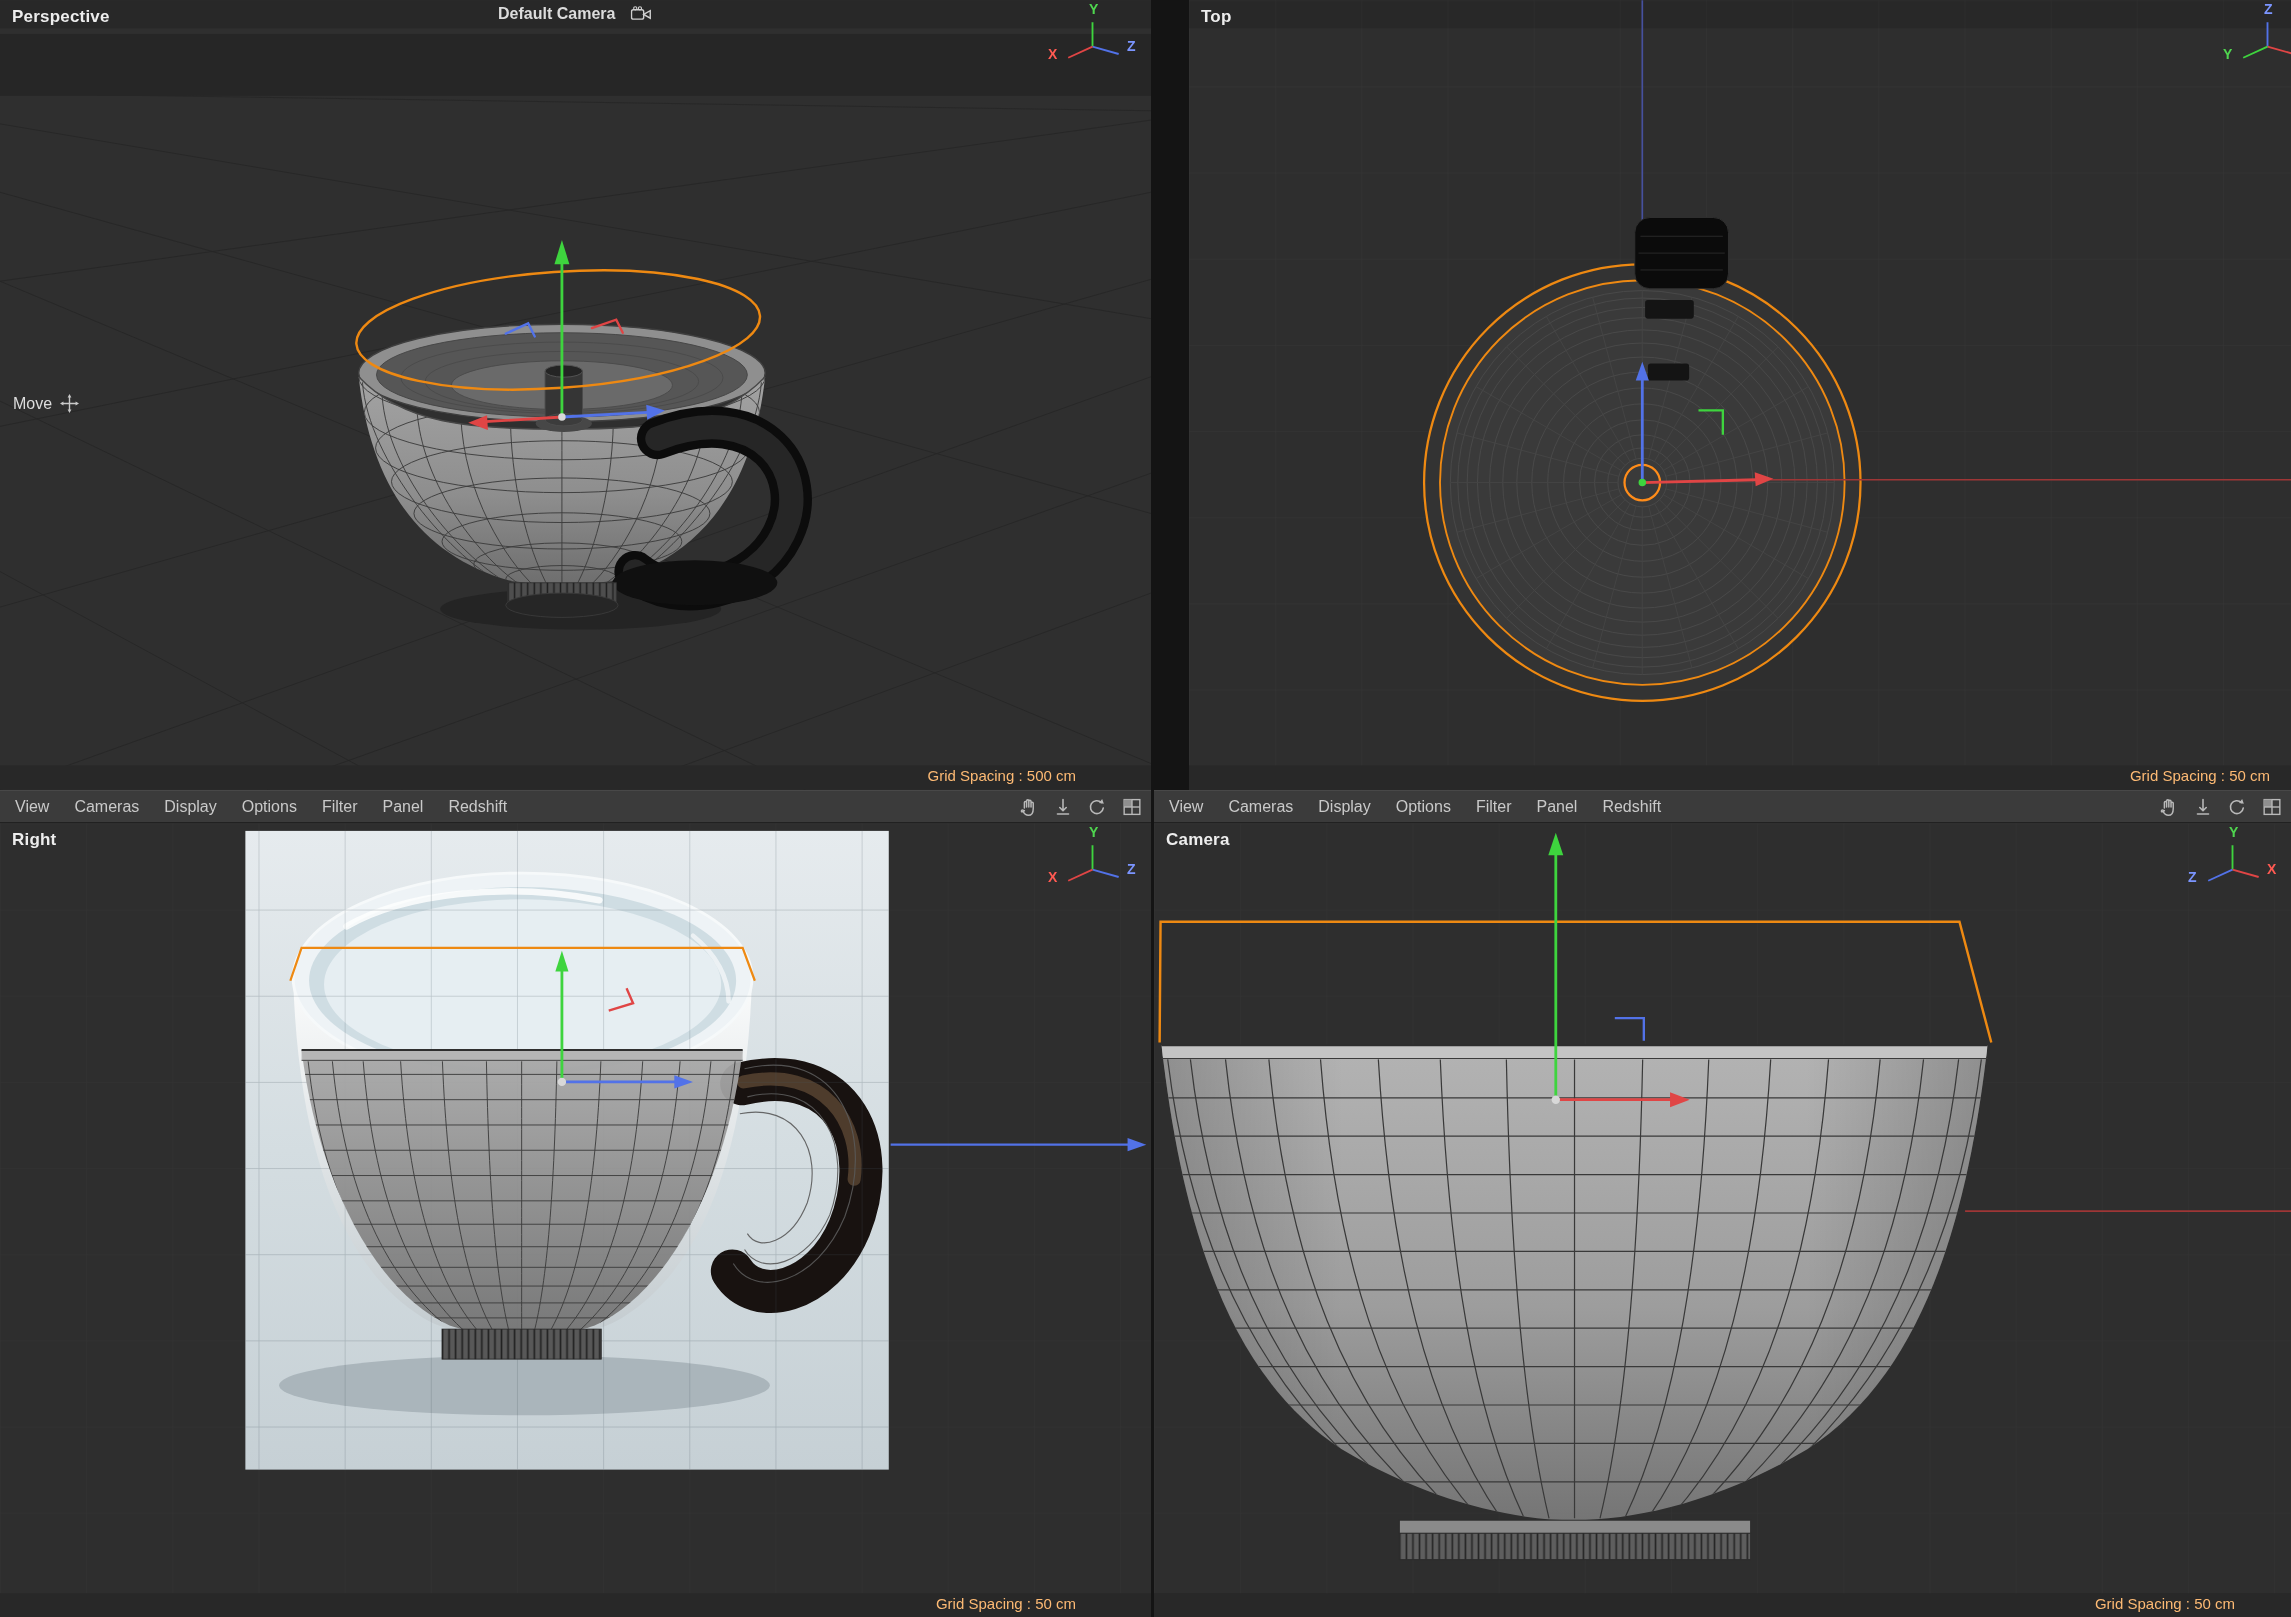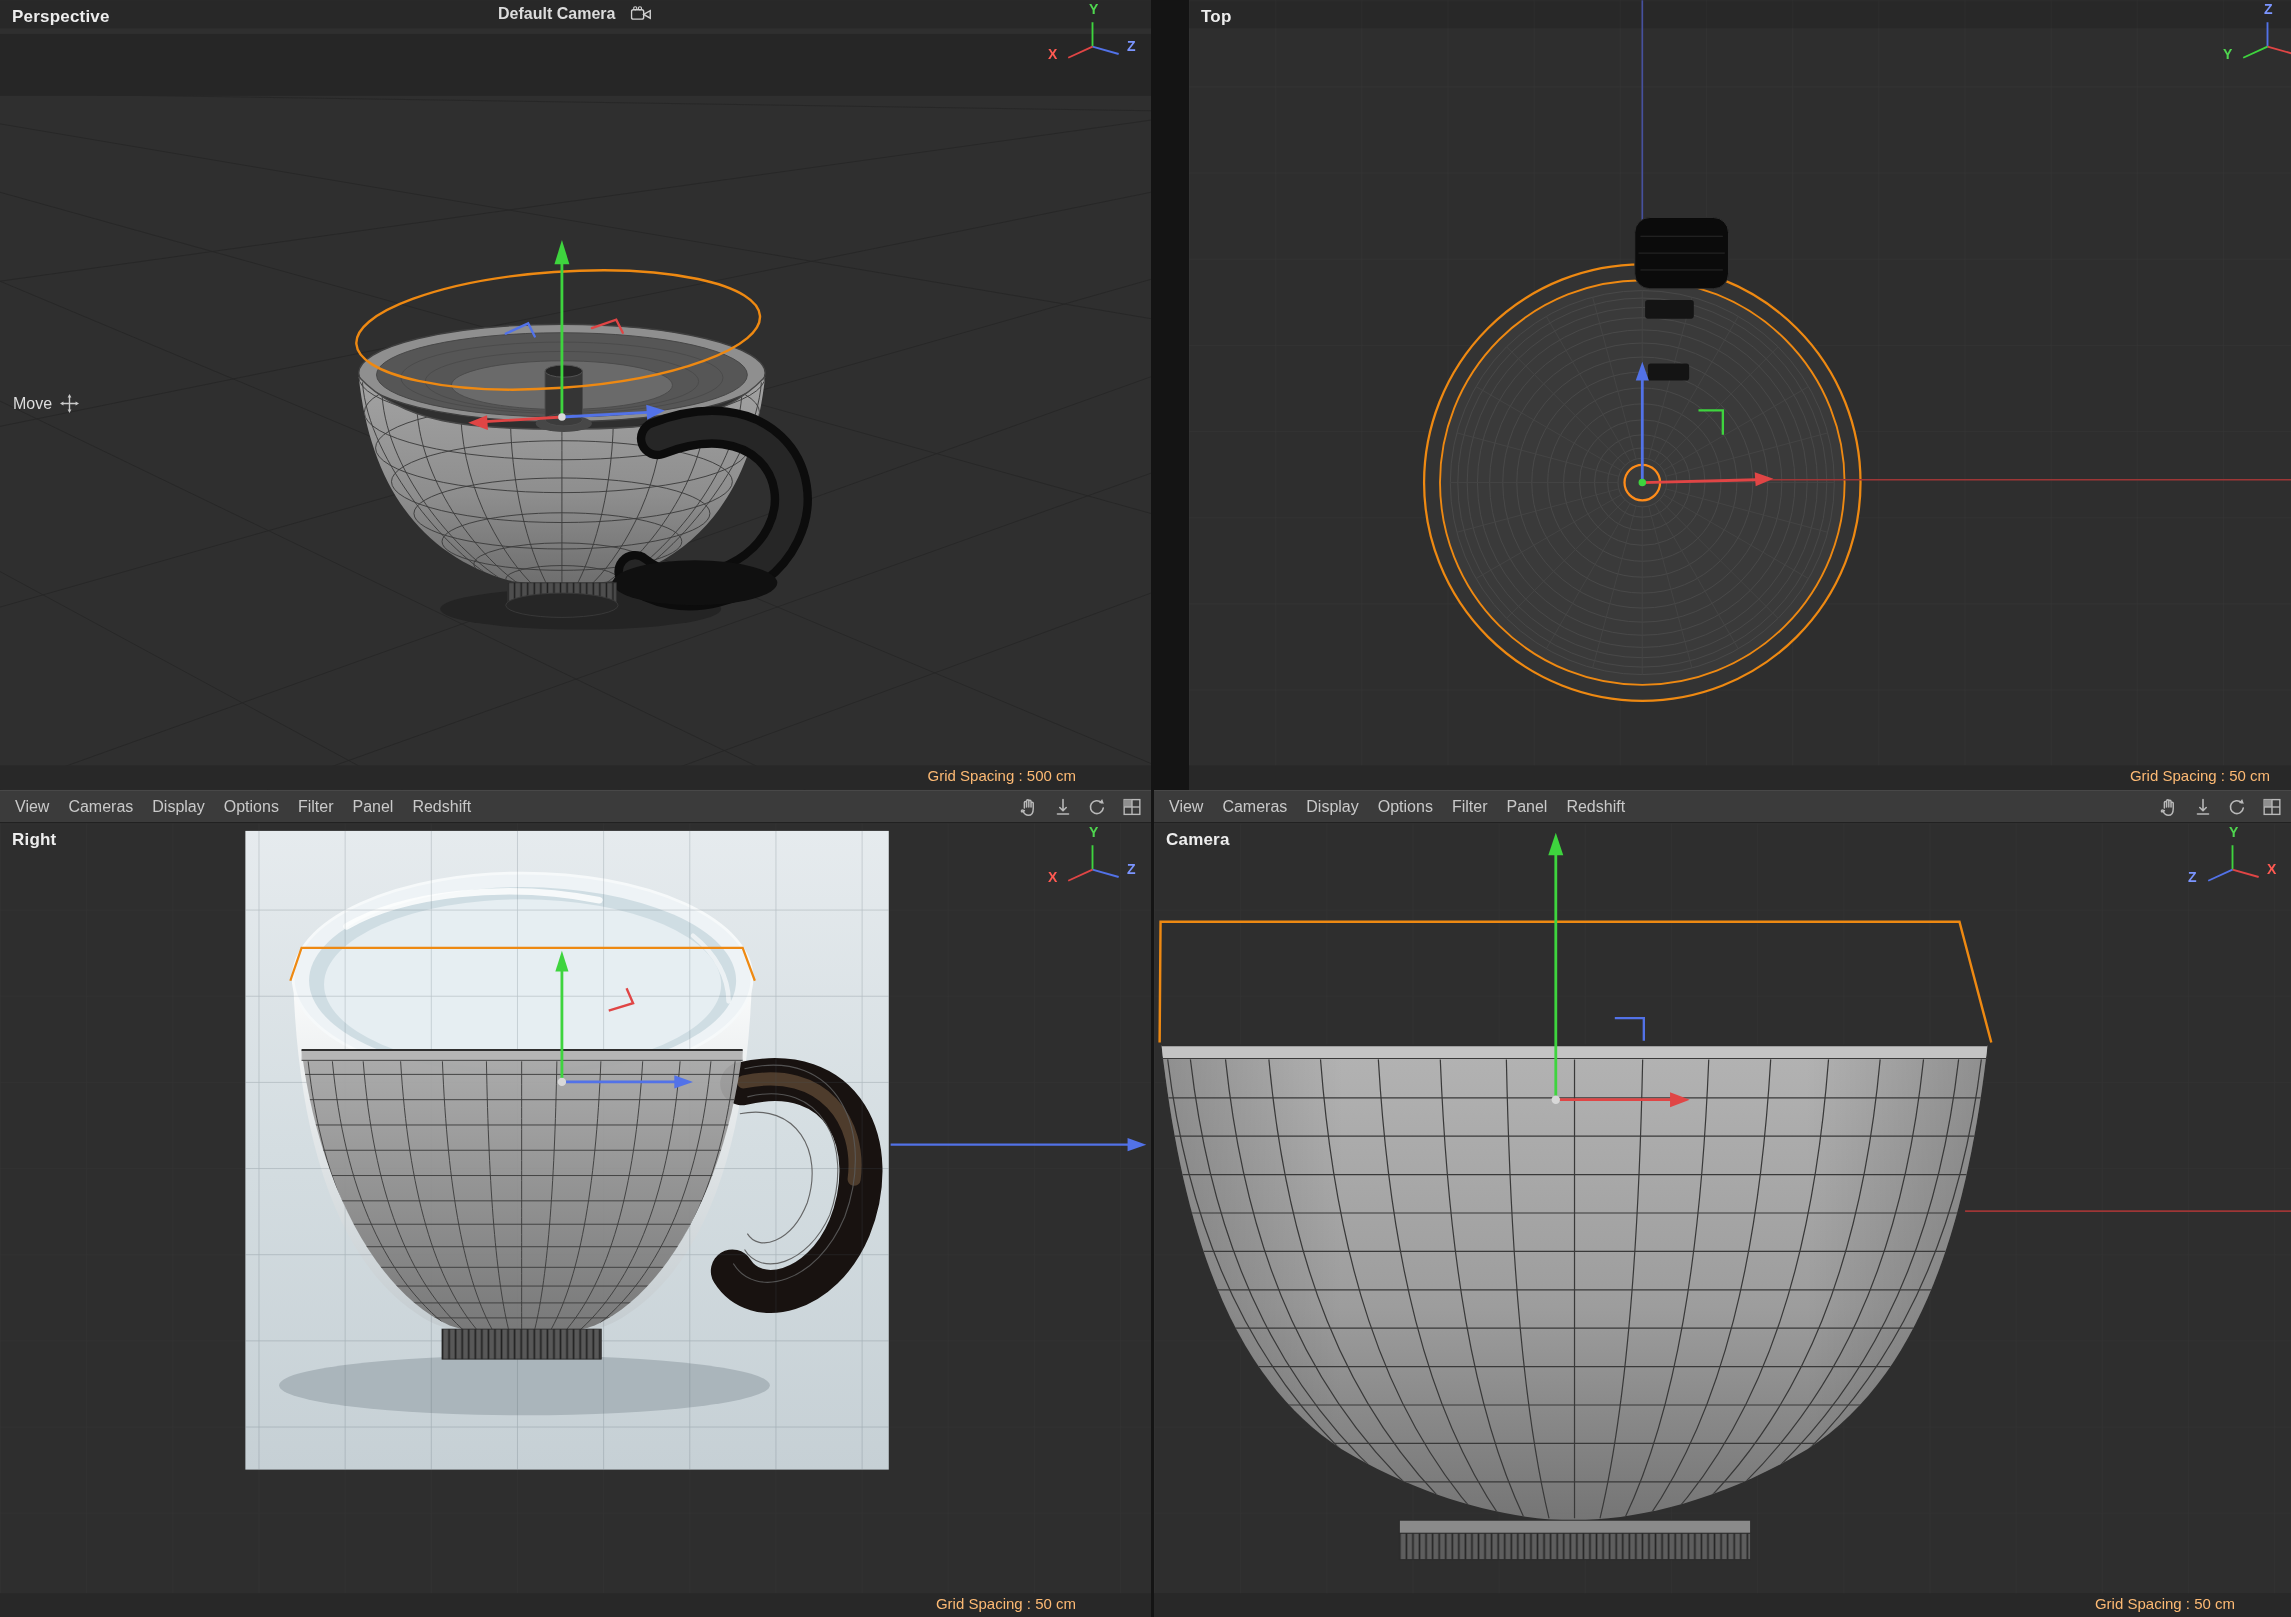--- a/index.html
+++ b/index.html
@@ -13,21 +13,21 @@
 .grid-spacing{position:absolute;bottom:5.6px;font-size:15px;color:#fdba74;white-space:nowrap}
 .gs-l{right:75px}.gs-r{right:56px}
 .axis-gizmo{position:absolute;top:1.9px;right:13px;width:90px;height:73px}
 .axis-gizmo svg{position:absolute;left:9.4px;top:7.5px}
 .axl{position:absolute;font-size:14px;font-weight:700;line-height:1}
 .c-x{color:#ff5a52}.c-y{color:#4fd64f}.c-z{color:#7b95ff}
 .ax-top{left:41px;top:0}
 .ax-right{left:79px;top:37px}
 .ax-left{left:0;top:45px}
 .menubar{position:absolute;top:790px;height:33px;background:#3b3b3b;border-top:0.9px solid #484848;border-bottom:0.9px solid #212121;display:flex;align-items:center;justify-content:space-between;padding:0 7.5px 0 15px}
-.menu-items{display:flex;gap:19px;align-items:center}
+.menu-items{display:flex;gap:25px;align-items:center}
 .menu-item{font-size:16px;color:#c9c9c9;white-space:nowrap}
 .menu-icons{display:flex;gap:10.3px;align-items:center}
 .mi{width:24px;height:24px;display:block}
 </style>
 </head>
 <body>
 
 <div class="screen">
 
   <div class="pane" style="left:0;top:0;width:1151px;height:790px">

